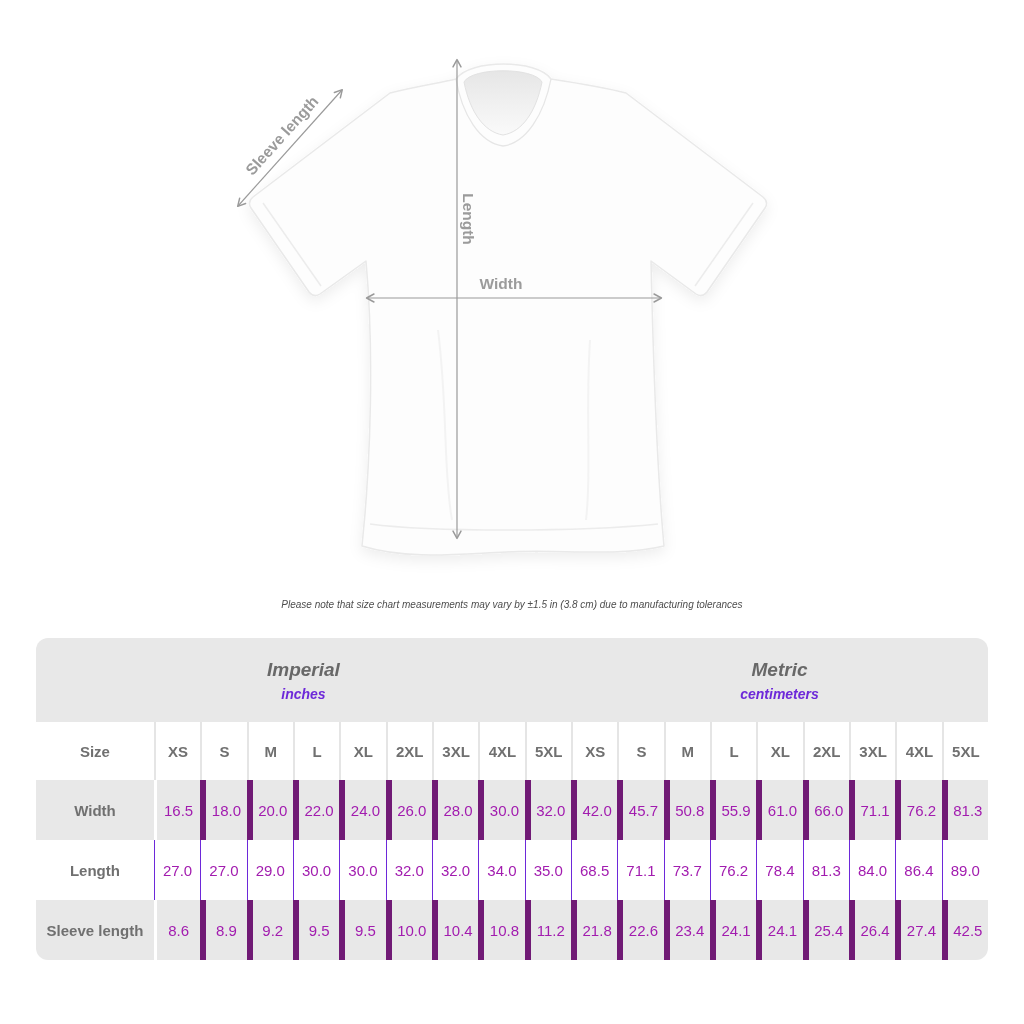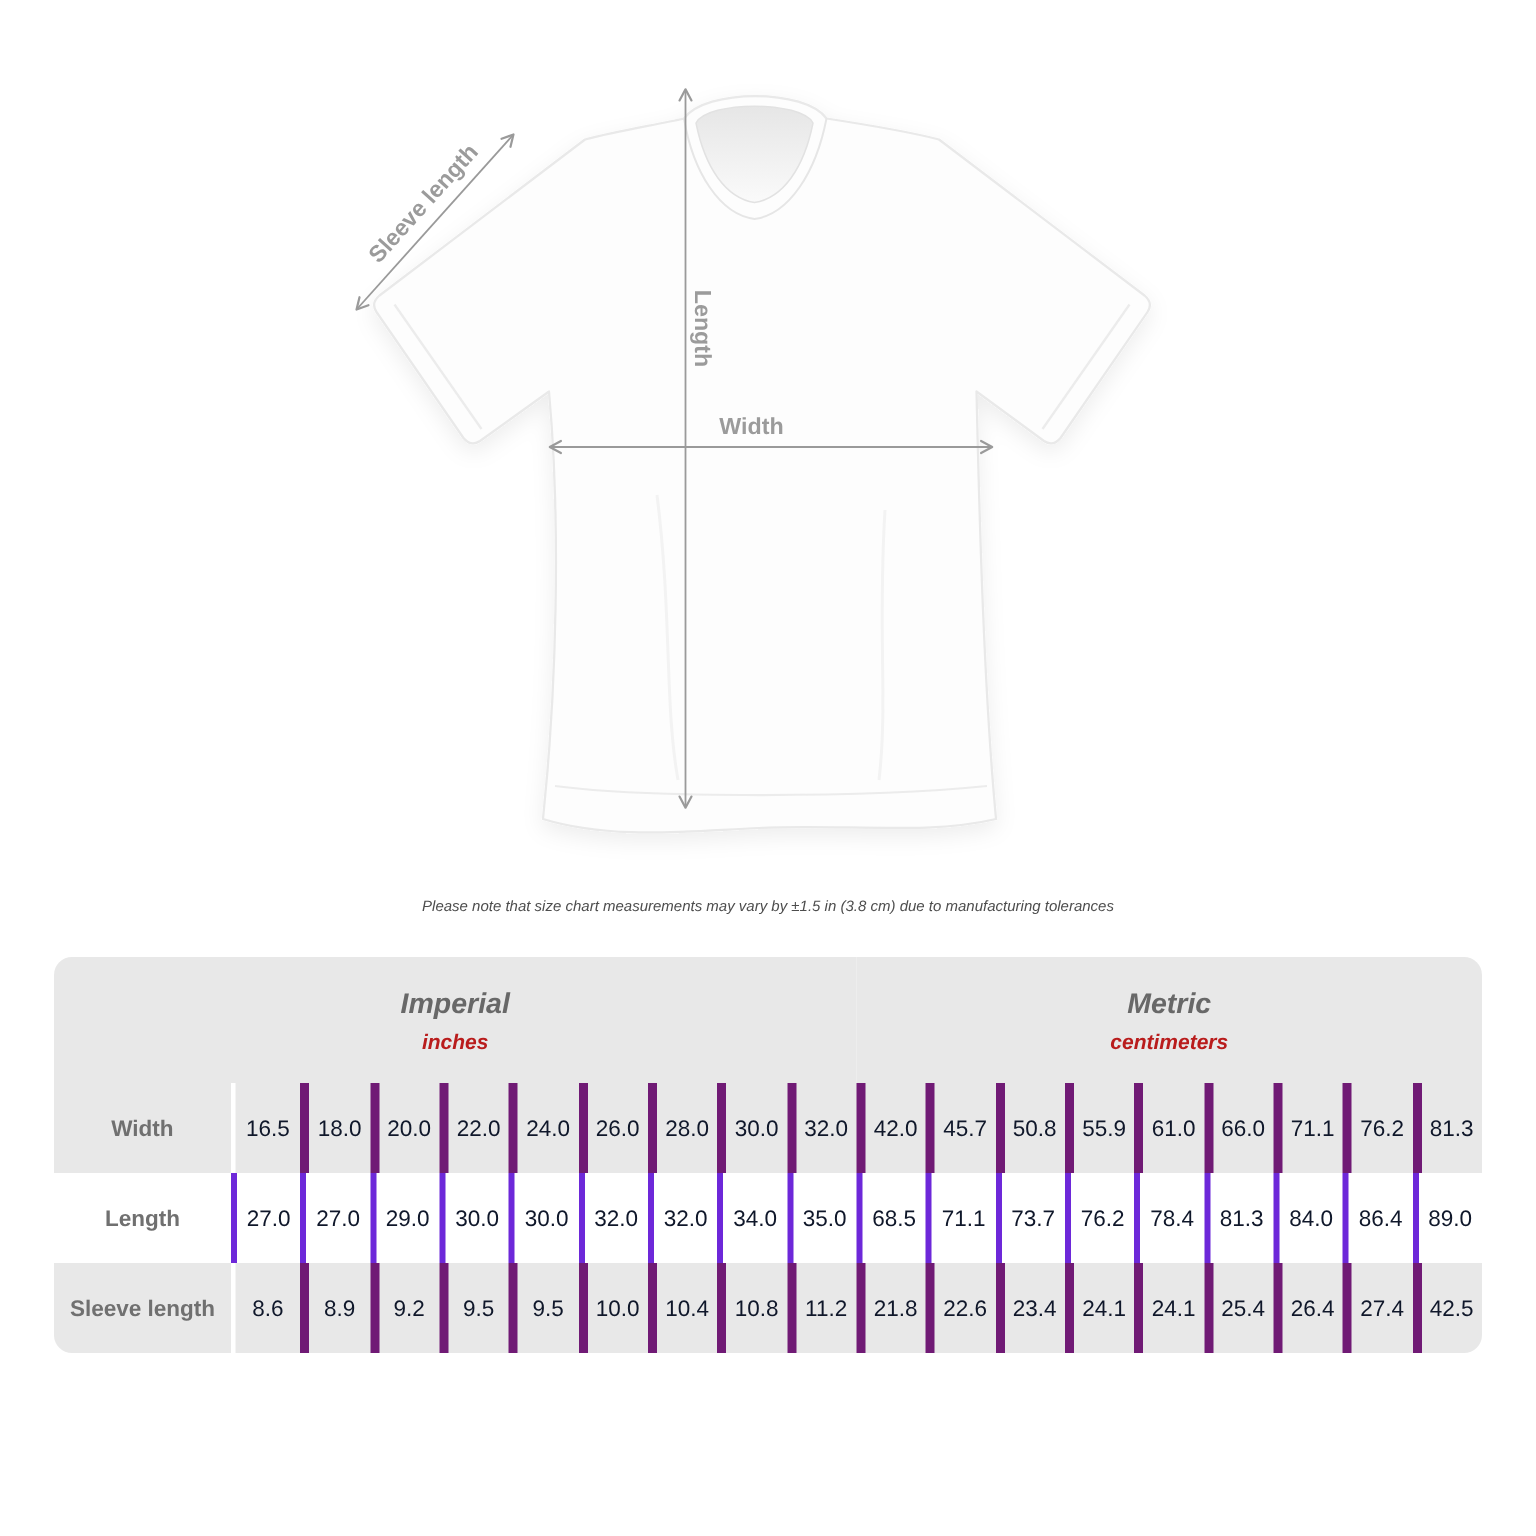--- a/index.html
+++ b/index.html
@@ -24,34 +24,34 @@
     width:952px;margin:24px auto 0 auto;table-layout:fixed;
   }
   .size-table th,.size-table td{
     text-align:center;vertical-align:middle;padding:0;
   }
   
   tr.band th{background:#e8e8e8;height:84px;}
   tr.band th.band-left{border-top-left-radius:12px;}
   tr.band th.band-right{border-top-right-radius:12px;}
   .gname{font-size:19px;font-weight:bold;font-style:italic;color:#686868;}
-  .gsub{font-size:14px;font-style:italic;color:#b91c1c;margin-top:5px;}
+  .gsub{font-size:14px;font-style:italic;color:#6d28d9;margin-top:5px;}
 
   
   tr.row-size th{background:#ffffff;height:58px;font-size:15px;font-weight:bold;color:#707070;}
   tr.row-size th + th{border-left:2px solid #e5e5e5;}
 
   
   tbody th{font-size:15px;font-weight:bold;color:#707070;}
-  tbody td{font-size:15px;font-weight:normal;color:#0f172a;}
+  tbody td{font-size:15px;font-weight:normal;color:#a21caf;}
   tr.gray > th, tr.gray > td{background:#e8e8e8;height:60px;}
   tr.gray > td, tr.gray > th + th{border-left:6px solid #701a75;}
   tr.gray > th + td{border-left:3px solid #ffffff;}
   tr.white > th, tr.white > td{background:#ffffff;height:60px;}
-  tr.white > td, tr.white > th + td{border-left:4px solid #6d28d9;}
+  tr.white > td, tr.white > th + td{border-left:1px solid #6d28d9;}
   tr.last > th:first-child{border-bottom-left-radius:12px;}
   tr.last > td:last-child{border-bottom-right-radius:12px;}
 </style>
 </head>
 <body>
 
 <div class="diagram">
   <svg viewBox="0 0 1024 582" width="1024" height="582">
     <defs>
       <filter id="soft" x="-10%" y="-10%" width="120%" height="125%">
@@ -143,20 +143,41 @@
     <tr class="band">
       <th class="band-left" colspan="10">
         <div class="gname">Imperial</div>
         <div class="gsub">inches</div>
       </th>
       <th class="band-right" colspan="9">
         <div class="gname">Metric</div>
         <div class="gsub">centimeters</div>
       </th>
     </tr>
+    <tr class="row-size" id="size-row">
+      <th>Size</th>
+    <th>XS</th>
+        <th>S</th>
+        <th>M</th>
+        <th>L</th>
+        <th>XL</th>
+        <th>2XL</th>
+        <th>3XL</th>
+        <th>4XL</th>
+        <th>5XL</th>
+        <th>XS</th>
+        <th>S</th>
+        <th>M</th>
+        <th>L</th>
+        <th>XL</th>
+        <th>2XL</th>
+        <th>3XL</th>
+        <th>4XL</th>
+        <th>5XL</th>
+      </tr>
   </thead>
   <tbody id="table-body">
       <tr class="gray">
         <th>Width</th>
         <td>16.5</td>
         <td>18.0</td>
         <td>20.0</td>
         <td>22.0</td>
         <td>24.0</td>
         <td>26.0</td>

